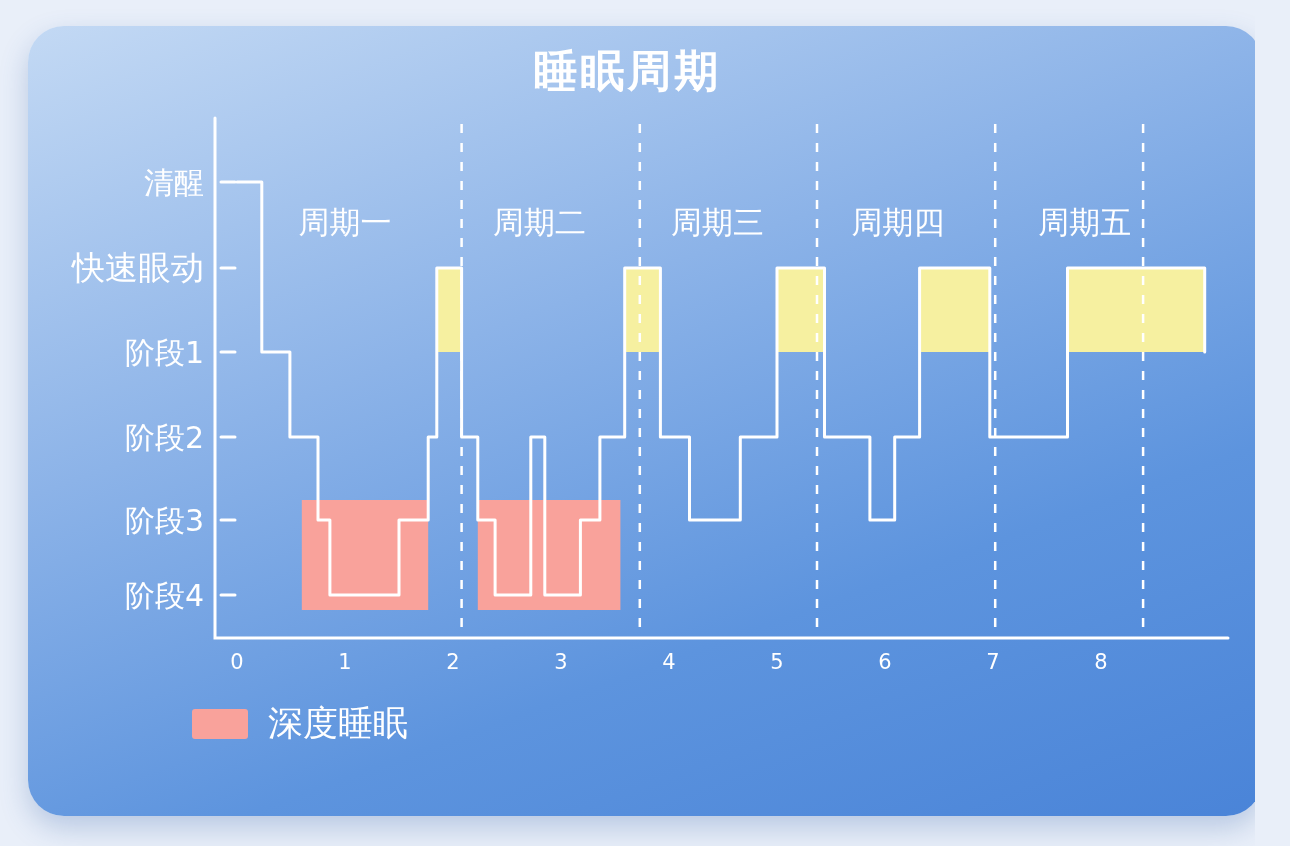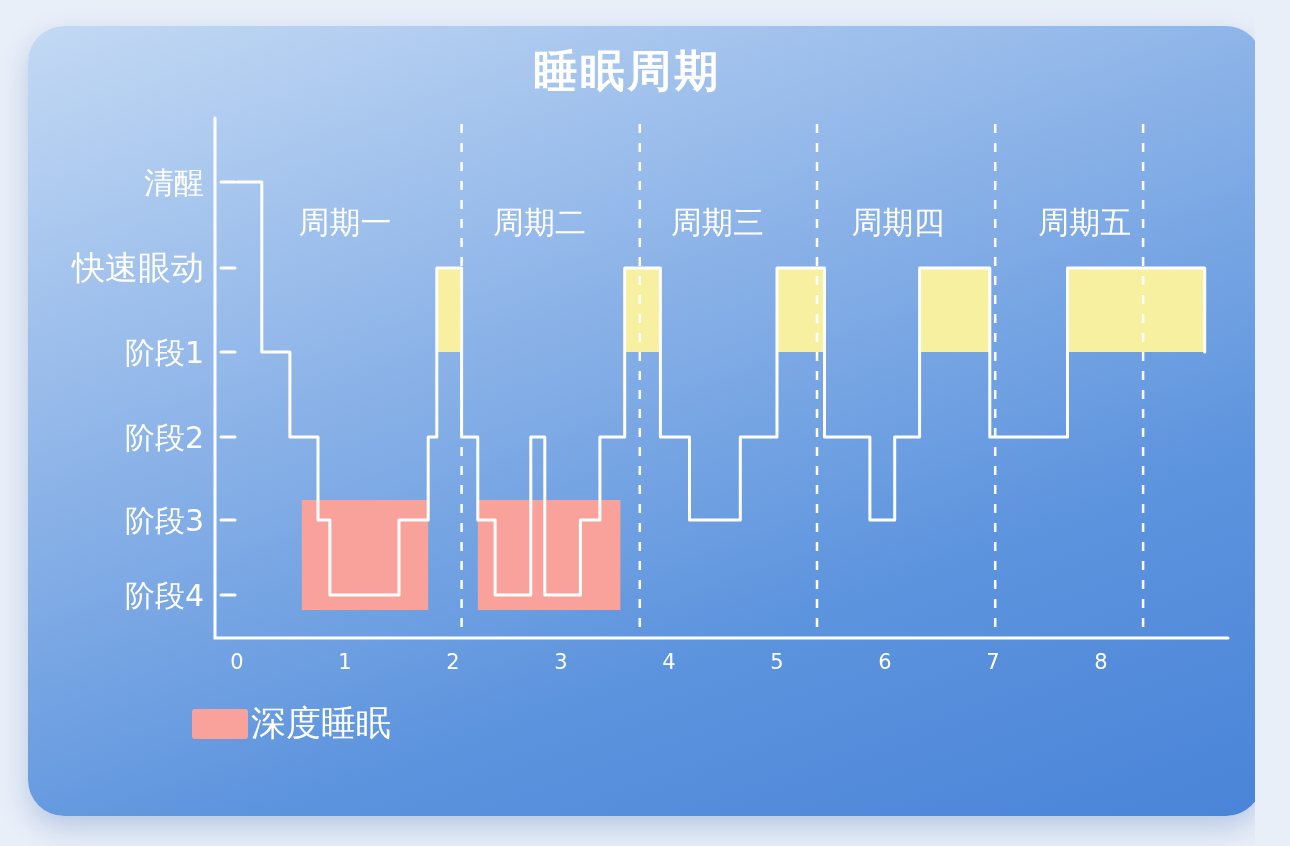--- a/index.html
+++ b/index.html
@@ -12,21 +12,21 @@
     background:linear-gradient(160deg,#c3d9f4 0%,#8cb3e8 38%,#5d94de 70%,#4a84d8 100%);
     box-shadow:0 12px 28px rgba(58,100,170,0.28);
   }
   .chart-title{
     position:absolute;left:0;top:42px;width:100%;text-align:center;color:#ffffff;
     font-size:44px;font-weight:700;letter-spacing:3px;
   }
   svg.overlay{position:absolute;left:0;top:0;width:1290px;height:846px;}
   svg text{font-family:"DejaVu Sans","Liberation Sans",sans-serif;}
   .legend{position:absolute;top:700px;left:0;width:1290px;height:46px;color:#ffffff;}
-  .legend-item{position:absolute;top:0;display:flex;align-items:center;gap:3px;font-size:35px;font-weight:500;}
+  .legend-item{position:absolute;top:0;display:flex;align-items:center;gap:20px;font-size:35px;font-weight:500;}
   .legend-item .swatch{display:inline-block;width:56px;height:30px;border-radius:3px;}
 </style>
 </head>
 <body>
 
 <div class="stage">
   <div class="card"></div>
 
   <div class="chart-title">睡眠周期</div>
 

